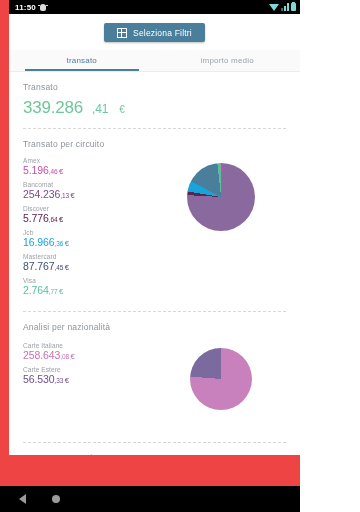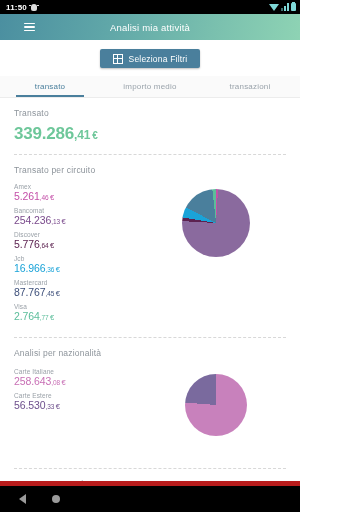--- a/index.html
+++ b/index.html
@@ -2,21 +2,21 @@
 <html><head>
 <meta charset="utf-8">
 <style>
   * { box-sizing: border-box; margin: 0; padding: 0; }
   html, body {
     width: 360px; height: 512px;
     font-family: "Liberation Sans", sans-serif;
     background: #ffffff;
     overflow: hidden;
   }
-  #app { position: relative; width: 300px; height: 512px; background: #b91c1c; }
+  #app { position: relative; width: 300px; height: 512px; background: #ef4444; padding-left: 9px; }
 
   
   .statusbar {
     height: 14px; background: #000; color: #fff;
     display: flex; align-items: center;
     padding: 0 4px 0 6px; font-size: 8px; font-weight: bold;
   }
   .statusbar .clock { letter-spacing: .2px; }
   .statusbar .sb-left { display: flex; align-items: center; gap: 4px; }
   .statusbar .spacer { flex: 1; }
@@ -73,22 +73,22 @@
   .tab.active { color: #4a7f9c; }
   .tab.active::after {
     content: ""; position: absolute; bottom: 0; left: 16px; right: 16px;
     height: 2px; background: #4a7f9c;
   }
 
   
   .content { height: 441px; overflow: hidden; background: #fff; }
   .section { padding: 10px 14px 6px; }
   .section-title { font-size: 8.5px; color: #8d949b; letter-spacing: .2px; margin-bottom: 6px; }
-  .hero-value { font-size: 17px; color: #6ec79a; font-weight: bold; letter-spacing: -.2px;
-                display: flex; align-items: baseline; }
+  .hero-value { font-size: 17px; color: #6ec79a; font-weight: normal; letter-spacing: -.2px;
+                display: flex; align-items: baseline; gap: 9px; }
   .hero-value .dec { font-size: 12px; }
   .hero-value .cur { font-size: 10px; margin-left: 2px; }
 
   .divider { border-top: 1px dashed #d8d8d8; margin: 4px 14px 0; }
 
   .block { display: flex; padding: 8px 14px 6px; align-items: flex-start; }
   .legend { width: 132px; }
   .legend .row { margin-bottom: 5px; }
   .legend .k { font-size: 6.5px; color: #9aa1a8; letter-spacing: .1px; margin-bottom: 0px; }
   .legend .v { font-size: 10.5px; letter-spacing: -.1px; display: flex; align-items: baseline; }
@@ -127,47 +127,36 @@
       <span class="ic-wifi"></span>
       <span class="ic-signal">
           <i></i>
           <i></i>
           <i></i>
         </span>
       <span class="ic-batt"></span>
     </div>
   </div>
 
-  <div class="appbar">
-    <div class="hamburger">
-      <span></span>
-        <span></span>
-        <span></span>
-    </div>
-    <div class="appbar-title">Analisi mia attività</div>
-  </div>
 
   <div class="content">
 
     <div class="filterwrap">
       <button class="filter-btn">
         <span class="grid-icon"></span>
         <span>Seleziona Filtri</span>
       </button>
     </div>
 
     <div class="tabs">
       <div class="tab active">
         <span>transato</span>
       </div>
       <div class="tab">
         <span>importo medio</span>
-      </div>
-      <div class="tab">
-        <span>transazioni</span>
       </div>
     </div>
 
     <div class="section">
       <div class="section-title">Transato</div>
       <div class="hero-value">
         <span>339.286</span>
           <span class="dec">,41</span>
           <span class="cur">€</span>
       </div>
@@ -176,21 +165,21 @@
     <div class="divider"></div>
 
     <div class="section" style="padding-bottom:0">
       <div class="section-title">Transato per circuito</div>
     </div>
     <div class="block" style="padding-top:2px">
       <div class="legend">
         <div class="row">
           <div class="k">Amex</div>
           <div class="v" style="color:#c44fa8">
-            <span>5.261</span>
+            <span>5.196</span>
               <span class="dec">,46</span>
               <span class="cur">€</span>
           </div>
         </div>
         <div class="row">
           <div class="k">Bancomat</div>
           <div class="v" style="color:#7a4a8c">
             <span>254.236</span>
               <span class="dec">,13</span>
               <span class="cur">€</span>

